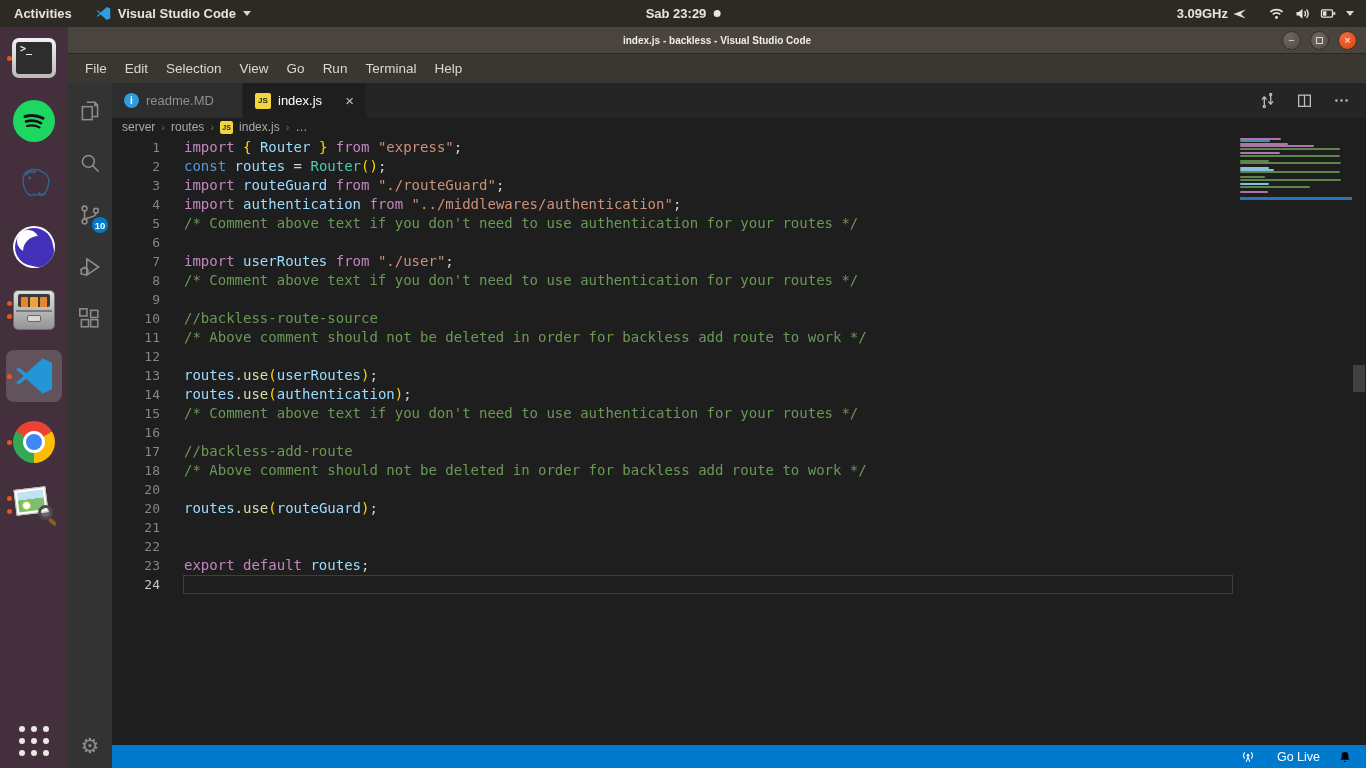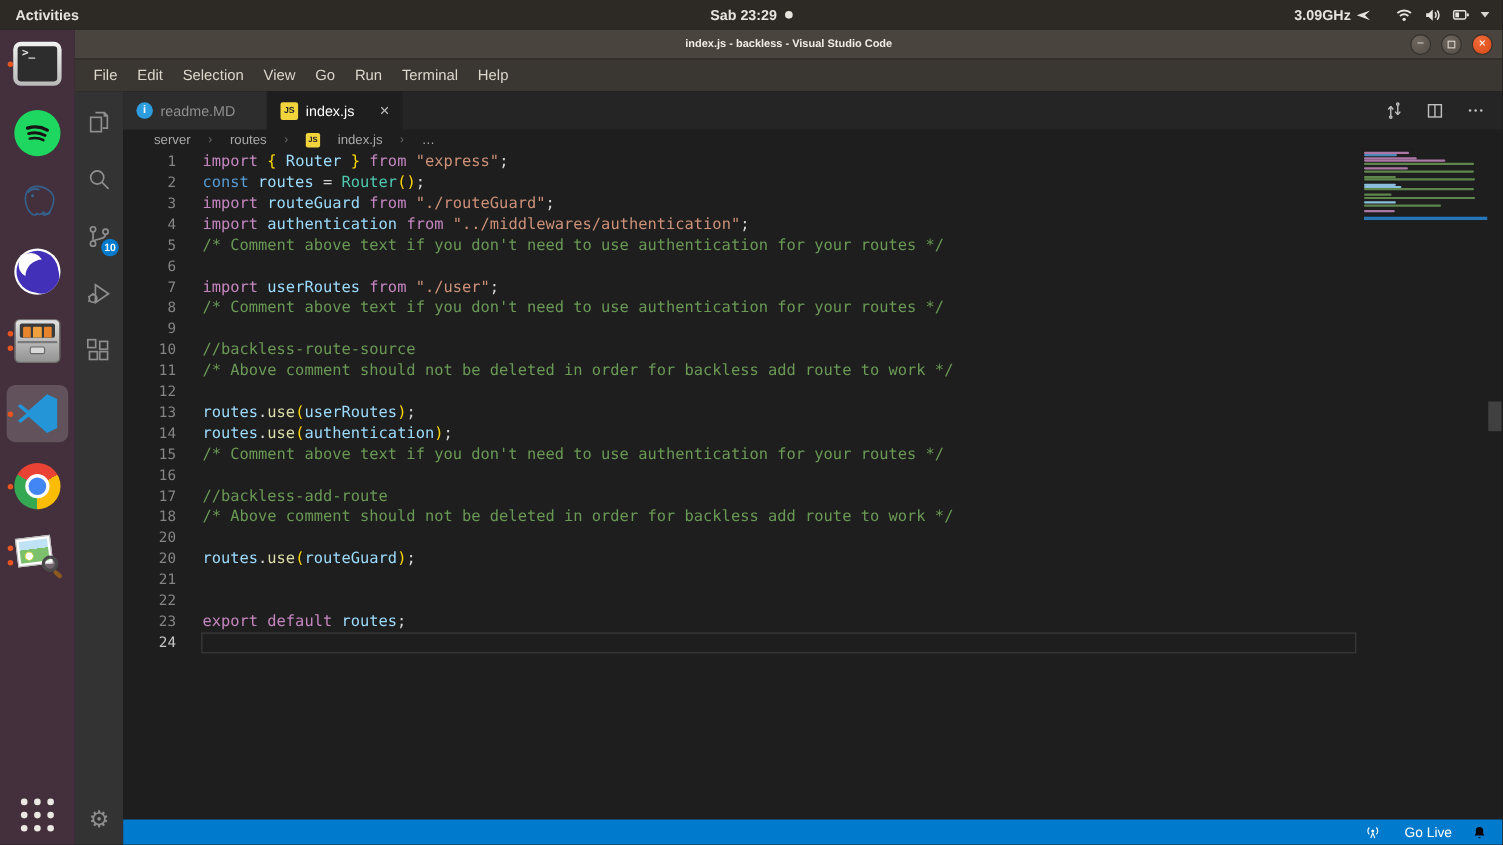--- a/index.html
+++ b/index.html
@@ -105,21 +105,21 @@
   .tab.active { background:#1e1e1e; color:#ffffff; width:123px; }
   .info-badge { width:15px; height:15px; border-radius:50%; background:#2e9ddf; color:#fff;
     font-size:10px; font-weight:bold; display:flex; align-items:center; justify-content:center; flex:none;}
   .js-badge { width:16px; height:16px; border-radius:2px; background:#f2d53d; color:#272727;
     font-size:8px; font-weight:bold; display:flex; align-items:center; justify-content:center; flex:none;}
   .js-badge.small { width:13px; height:13px; font-size:7px; }
   .tab-close { margin-left:auto; color:#c0c0c0; font-size:15px; line-height:1; }
   .tab-actions { margin-left:auto; display:flex; align-items:center; gap:20px; padding-right:16px; }
   .tab-actions svg { stroke:#c0c0c0; fill:none; stroke-width:1.2; }
 
-  .breadcrumb { height:18px; display:flex; align-items:center; gap:16px; padding-left:28px;
+  .breadcrumb { height:18px; display:flex; align-items:center; gap:6px; padding-left:10px;
     font-size:12px; color:#a9a9a9; flex:none; background:#1e1e1e; }
   .breadcrumb .sep { color:#6e6e6e; font-size:11px; }
 
   .editor { flex:1; position:relative; overflow:hidden;
     font-family:"DejaVu Sans Mono",monospace; font-size:14px; line-height:19px; }
   .code-lines { position:absolute; left:0; top:2px; right:130px; }
   .line { position:relative; display:flex; height:19px; white-space:pre; }
   .ln { width:48px; text-align:right; color:#858585; flex:none; font-size:13px; }
   .ln.active { color:#c6c6c6; }
   .code { padding-left:24px; }
@@ -139,20 +139,27 @@
   .sb-item { display:flex; align-items:center; gap:22px; }
   .sb-item svg { stroke:#fff; fill:none; stroke-width:1.2; }
 </style>
 </head>
 <body>
 
 <div id="screen">
 
   <div class="topbar">
     <div class="activities">Activities</div>
+    <div class="appmenu">
+      <svg width="15" height="15" viewBox="0 0 100 100">
+        <path d="M72 6 L30 43 L12 29 L5 33 L25 50 L5 67 L12 71 L30 57 L72 94 L95 83 V17 Z" fill="#2aa0e0"></path>
+        </svg>
+      <span>Visual Studio Code</span>
+      <span class="caret-dn"></span>
+    </div>
     <div class="clock-wrap">
       <span>Sab 23:29</span>
       <span class="clock-dot"></span>
     </div>
     <div class="right">
       <div class="cpu">
         <span>3.09GHz</span>
         <svg width="15" height="15" viewBox="0 0 16 16">
           <path d="M1.5 8.5 L14.5 3.8 L9.5 8.5 L14.5 13.2 Z" fill="#e6e2dd"></path>
           </svg>

